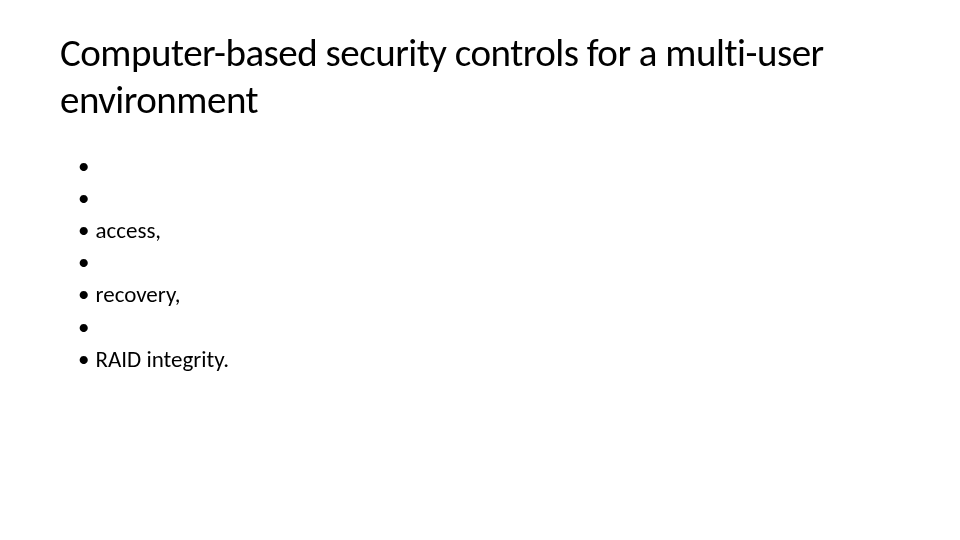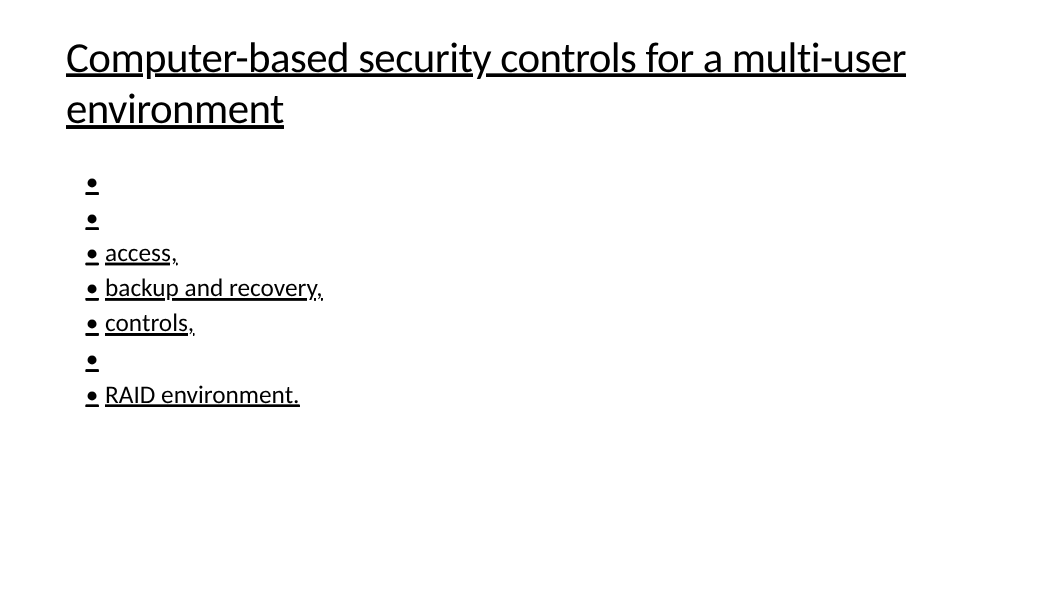--- a/index.html
+++ b/index.html
@@ -1,19 +1,18 @@
 <!DOCTYPE html>
 <html><head>
   <meta charset="utf-8">
   <style>
     * {
       margin: 0;
       padding: 0;
       box-sizing: border-box;
-      text-decoration: underline;
     }
     body {
       width: 960px;
       height: 540px;
       background: #ffffff;
       font-family: Calibri, "Segoe UI", Arial, sans-serif;
       color: #000000;
       padding: 30px 60px 0 60px;
     }
     .title {
@@ -48,26 +47,25 @@
   </li>
   <li class="bullet-item">
     <span class="bullet">•</span>
   </li>
   <li class="bullet-item">
     <span class="bullet">•</span>
     <span>access,</span>
   </li>
   <li class="bullet-item">
     <span class="bullet">•</span>
-    <span>backup and recovery,</span>
   </li>
   <li class="bullet-item">
     <span class="bullet">•</span>
-    <span>controls,</span>
+    <span>recovery,</span>
   </li>
   <li class="bullet-item">
     <span class="bullet">•</span>
   </li>
   <li class="bullet-item">
     <span class="bullet">•</span>
-    <span>RAID environment.</span>
+    <span>RAID integrity.</span>
   </li>
 </ul>
 
 </body></html>

